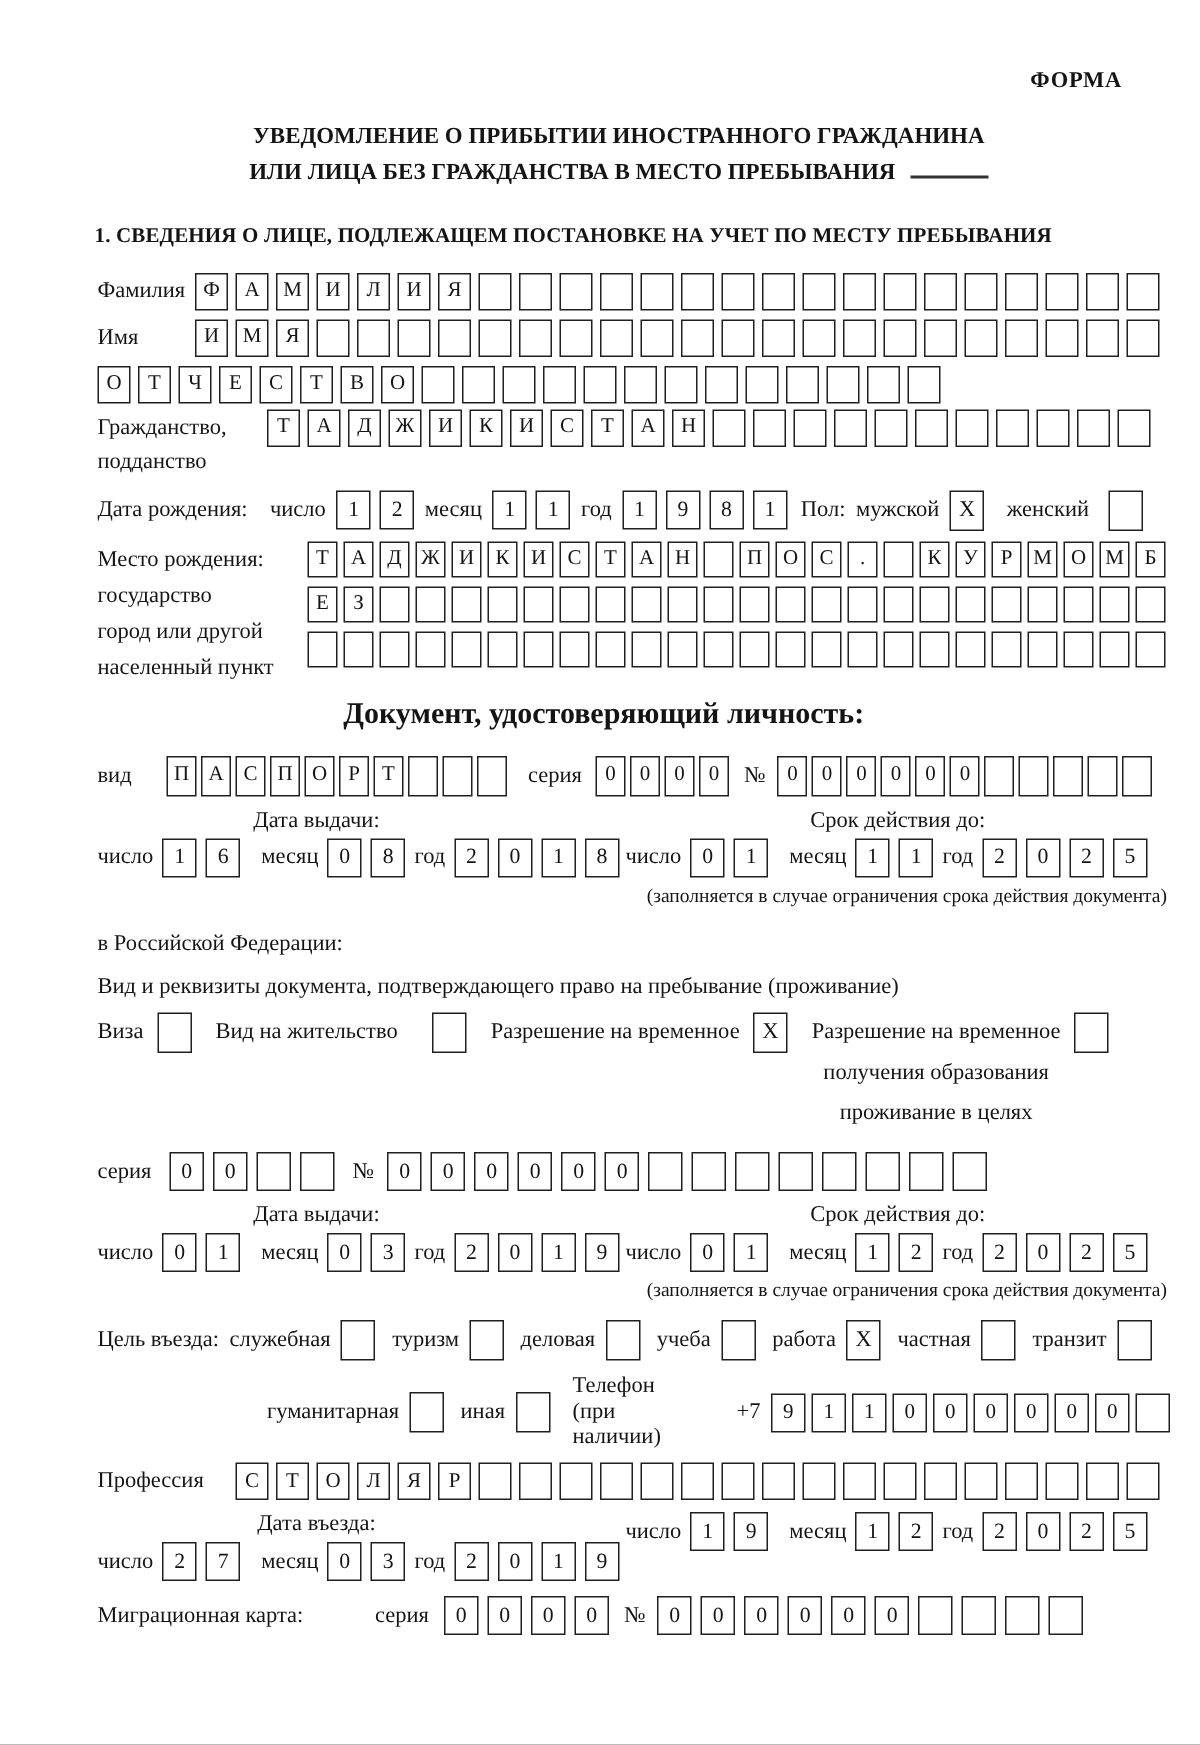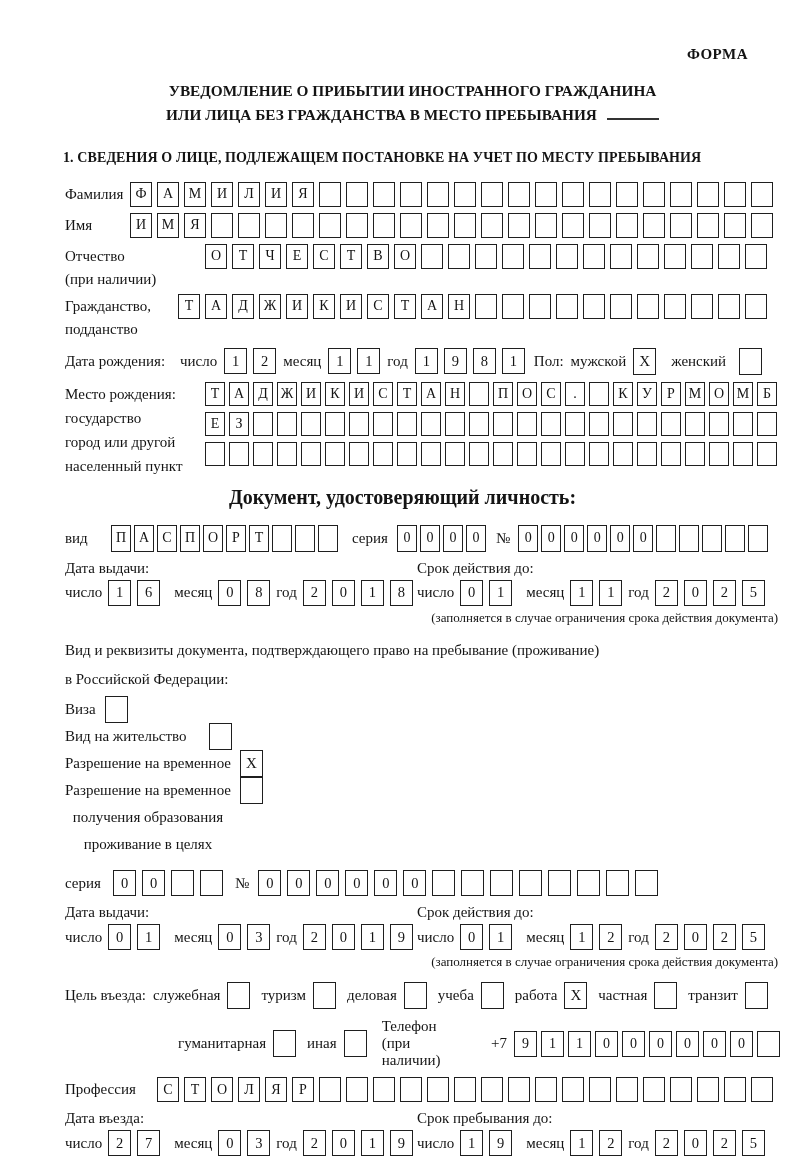--- a/index.html
+++ b/index.html
@@ -31,28 +31,28 @@
   .cells.vid{gap:3px}.cells.vid .cell{width:20px;height:27px;}
   .cells.tel{gap:4px}.cells.tel .cell{width:23px;height:26px;}
   .cb{box-sizing:border-box;flex:none;width:23px;height:27px;border:1.8px solid #1f1f1f;
       display:inline-flex;align-items:center;justify-content:center;font-size:15px;background:#fff;}
   .colrows>.cells{margin-top:6px;}
   .colrows>.cells:first-child{margin-top:0;}
   
   .dates{display:flex;margin-top:8px;}
   .dcol-l{width:352px;flex:none;}
   .dcol-r{flex:1;}
-  .dhead{margin-bottom:3px;}
+  .dhead{text-align:center;margin-bottom:3px;}
   .dcol-l .dhead{padding-right:60px;}
   .dline{display:flex;align-items:center;gap:6px;}
   .dnote{font-size:13px;text-align:right;margin-top:4px;padding-right:2px;}
   .dochead{text-align:center;font-weight:bold;font-size:20px;margin-top:8px;padding-right:40px;}
   .intro{margin-top:10px;line-height:1.95;}
   
-  .opts{display:flex;align-items:flex-start;margin-top:2px;gap:0;flex-direction:column;}
+  .opts{display:flex;align-items:flex-start;margin-top:2px;gap:16px;}
   .opt{display:flex;align-items:flex-start;gap:9px;}
   .opt .optlines{line-height:1.8;text-align:center;}
   
   .prow{display:flex;align-items:center;gap:7px;margin-top:12px;flex-wrap:nowrap;}
   .prow .sp{margin-left:4px;}
   .indent{padding-left:113px;}
 </style>
 </head>
 <body>
 
@@ -122,24 +122,20 @@
         <span class="cell"></span>
         <span class="cell"></span>
         <span class="cell"></span>
         <span class="cell"></span>
         <span class="cell"></span>
         <span class="cell"></span>
       </div>
   </div>
 
   <div class="frow top">
-    <div class="lbl w140">
-      <div class="l1">Отчество</div>
-      <div class="ln">(при наличии)</div>
-    </div>
     <div class="cells">
         <span class="cell">О</span>
         <span class="cell">Т</span>
         <span class="cell">Ч</span>
         <span class="cell">Е</span>
         <span class="cell">С</span>
         <span class="cell">Т</span>
         <span class="cell">В</span>
         <span class="cell">О</span>
         <span class="cell"></span>
@@ -385,22 +381,22 @@
             <span class="cell">0</span>
             <span class="cell">2</span>
             <span class="cell">5</span>
           </span>
       </div>
     </div>
   </div>
   <div class="dnote">(заполняется в случае ограничения срока действия документа)</div>
 
   <div class="intro">
+    <div>в Российской Федерации:</div>
     <div>Вид и реквизиты документа, подтверждающего право на пребывание (проживание)</div>
-    <div>в Российской Федерации:</div>
   </div>
 
   <div class="opts">
     <div class="opt">
       <span class="optlines"><span>Виза</span></span>
       <span class="cb"></span>
     </div>
     <div class="opt">
       <span class="optlines"><span>Вид на жительство</span></span>
       <span class="cb" style="margin-left:14px"></span>
@@ -581,21 +577,20 @@
         <span>год</span>
         <span class="cells date">
             <span class="cell">2</span>
             <span class="cell">0</span>
             <span class="cell">1</span>
             <span class="cell">9</span>
           </span>
       </div>
     </div>
     <div class="dcol-r">
-      <div class="dhead">Срок пребывания до:</div>
       <div class="dline">
         <span>число</span>
         <span class="cells date">
             <span class="cell">1</span>
             <span class="cell">9</span>
           </span>
         <span style="margin-left:8px">месяц</span>
         <span class="cells date">
             <span class="cell">1</span>
             <span class="cell">2</span>

